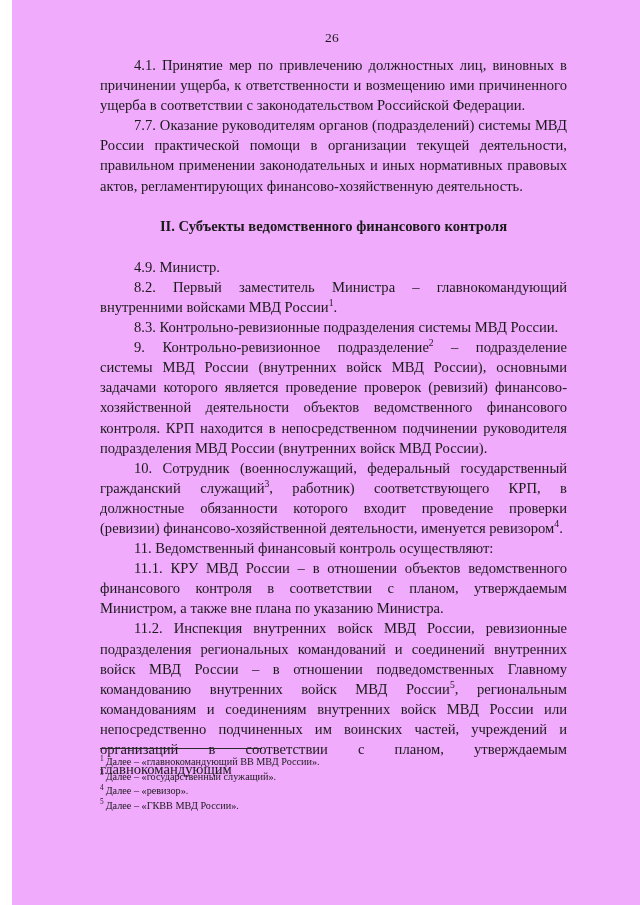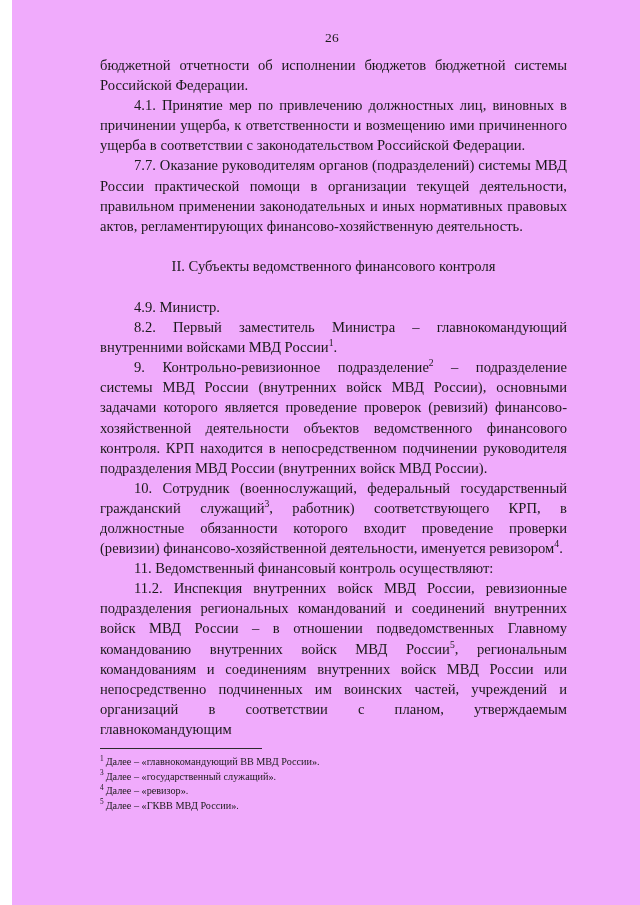--- a/index.html
+++ b/index.html
@@ -49,21 +49,21 @@
     -webkit-hyphens: none;
     hyphens: none;
   }
   p.para.noindent {
     text-indent: 0;
   }
   h2.section-heading {
     margin: 0;
     font-size: 14.6px;
     line-height: 20.1px;
-    font-weight: normal;
+    font-weight: bold;
     text-align: center;
     text-indent: 0;
   }
   .gap-before-heading { height: 20px; }
   .gap-after-heading { height: 21px; }
   sup.fn-ref {
     font-size: 0.66em;
     vertical-align: super;
     line-height: 0;
   }
@@ -96,35 +96,36 @@
 </style>
 </head>
 <body>
 
 <div class="page">
 
   <div class="page-number">26</div>
 
   <div class="body-area">
     <div id="paras-before">
-        <p class="para noindent">бюджетной отчетности об исполнении бюджетов бюджетной системы Российской Федерации.</p>
         <p class="para">4.1. Принятие мер по привлечению должностных лиц, виновных в причинении ущерба, к ответственности и возмещению ими причиненного ущерба в соответствии с законодательством Российской Федерации.</p>
         <p class="para">7.7. Оказание руководителям органов (подразделений) системы МВД России практической помощи в организации текущей деятельности, правильном применении законодательных и иных нормативных правовых актов, регламентирующих финансово-хозяйственную деятельность.</p>
       </div>
 
     <div class="gap-before-heading"></div>
     <h2 class="section-heading">II. Субъекты ведомственного финансового контроля</h2>
     <div class="gap-after-heading"></div>
 
     <div id="paras-after">
         <p class="para">4.9. Министр.</p>
         <p class="para">8.2. Первый заместитель Министра – главнокомандующий внутренними войсками МВД России<sup class="fn-ref">1</sup>.</p>
+        <p class="para">8.3. Контрольно-ревизионные подразделения системы МВД России.</p>
         <p class="para">9. Контрольно-ревизионное подразделение<sup class="fn-ref">2</sup> – подразделение системы МВД России (внутренних войск МВД России), основными задачами которого является проведение проверок (ревизий) финансово-хозяйственной деятельности объектов ведомственного финансового контроля. КРП находится в непосредственном подчинении руководителя подразделения МВД России (внутренних войск МВД России).</p>
         <p class="para">10. Сотрудник (военнослужащий, федеральный государственный гражданский служащий<sup class="fn-ref">3</sup>, работник) соответствующего КРП, в должностные обязанности которого входит проведение проверки (ревизии) финансово-хозяйственной деятельности, именуется ревизором<sup class="fn-ref">4</sup>.</p>
         <p class="para">11. Ведомственный финансовый контроль осуществляют:</p>
+        <p class="para">11.1. КРУ МВД России – в отношении объектов ведомственного финансового контроля в соответствии с планом, утверждаемым Министром, а также вне плана по указанию Министра.</p>
         <p class="para">11.2. Инспекция внутренних войск МВД России, ревизионные подразделения региональных командований и соединений внутренних войск МВД России – в отношении подведомственных Главному командованию внутренних войск МВД России<sup class="fn-ref">5</sup>, региональным командованиям и соединениям внутренних войск МВД России или непосредственно подчиненных им воинских частей, учреждений и организаций в соответствии с планом, утверждаемым главнокомандующим</p>
       </div>
   </div>
 
   <div class="footnote-area">
     <div class="footnote-rule"></div>
     <div id="footnote-list">
         <p class="footnote"><sup>1</sup><span>Далее – «главнокомандующий ВВ МВД России».</span></p>
         <p class="footnote"><sup>3</sup><span>Далее – «государственный служащий».</span></p>
         <p class="footnote"><sup>4</sup><span>Далее – «ревизор».</span></p>

